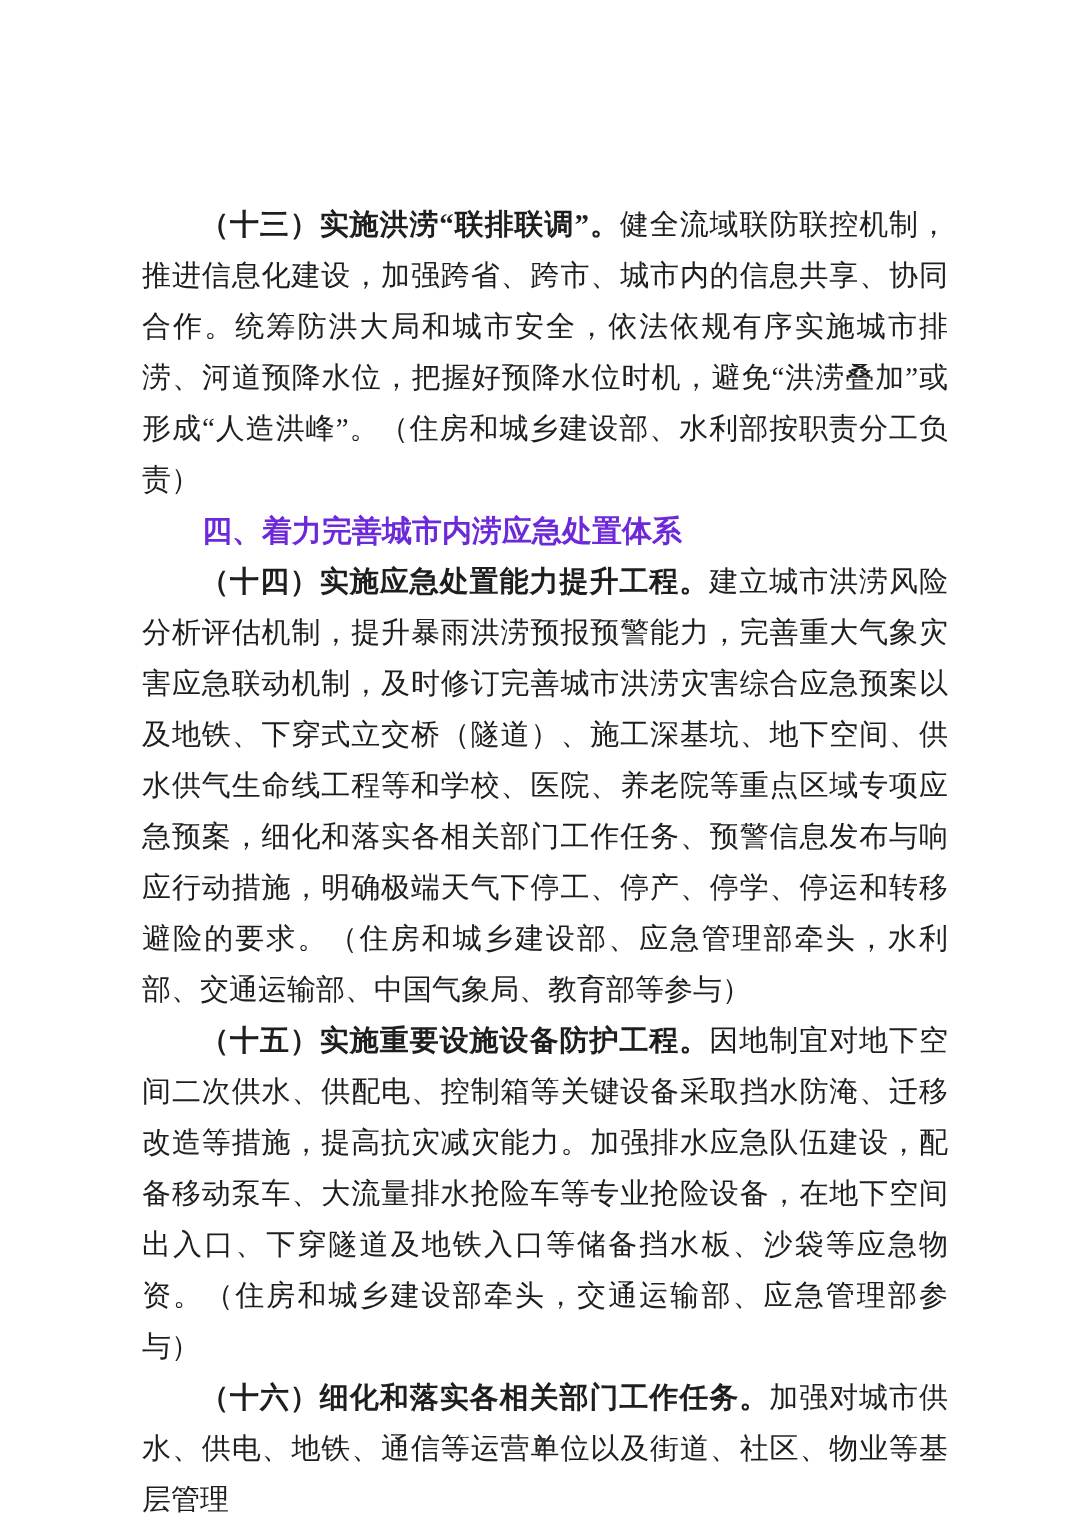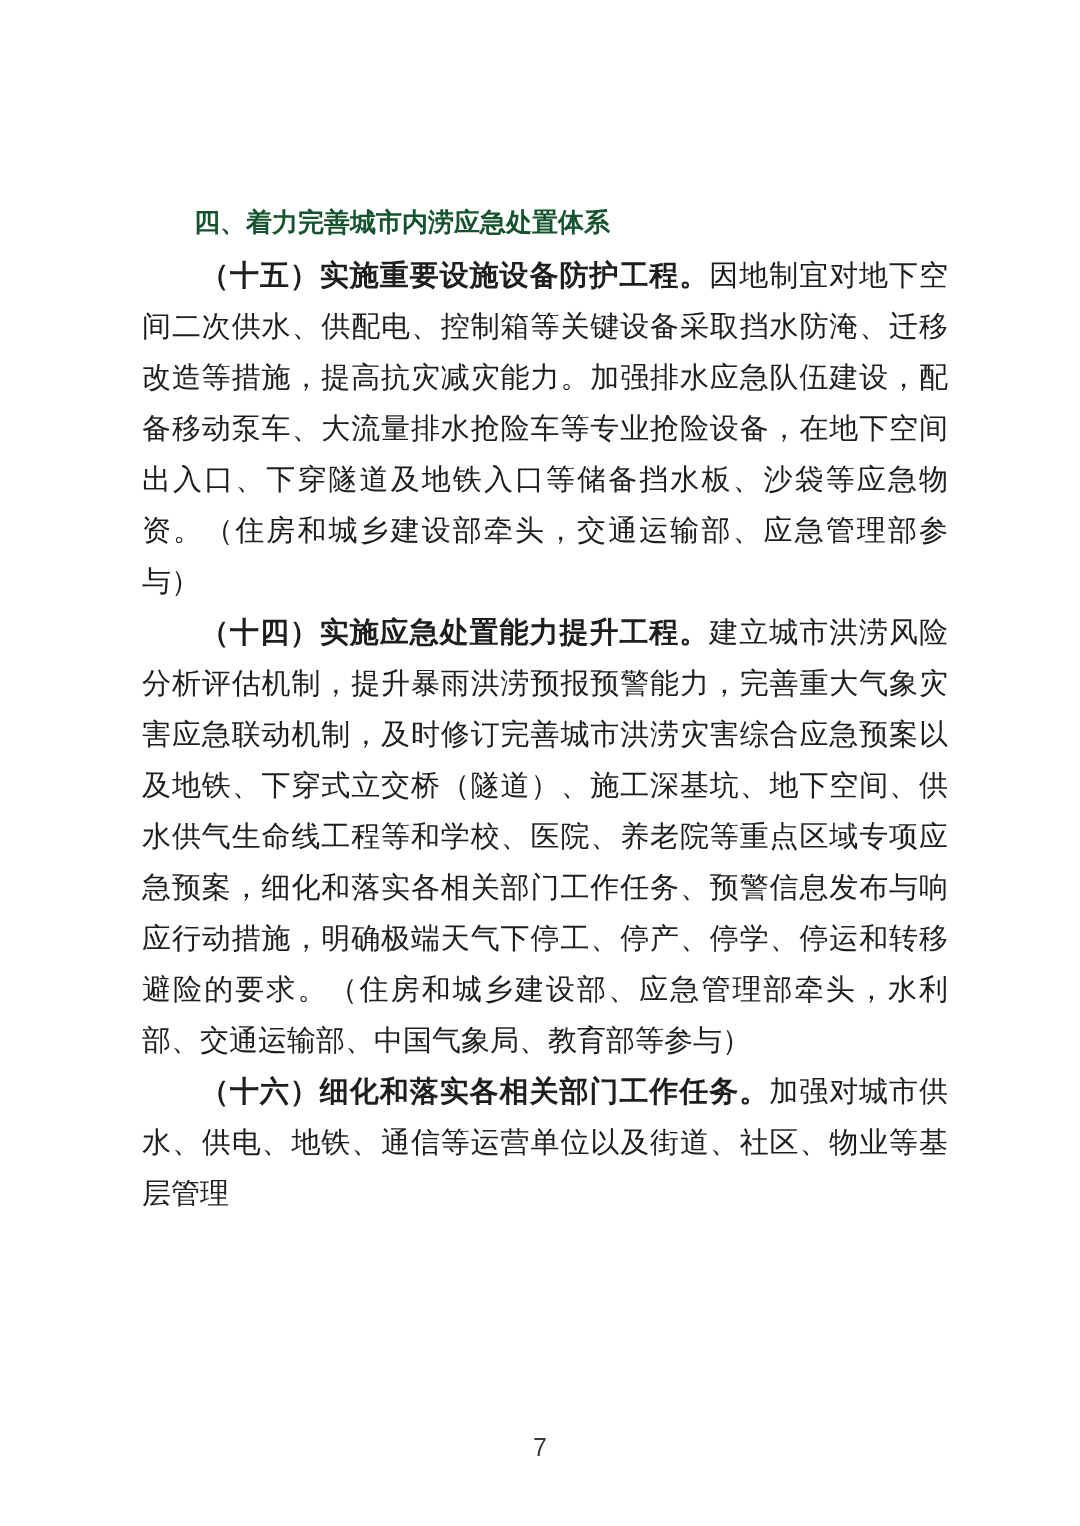--- a/index.html
+++ b/index.html
@@ -29,51 +29,52 @@
     text-align: justify;
     text-justify: inter-character;
     text-indent: 2em;
     word-break: break-all;
   }
   .para .lead {
     font-weight: bold;
   }
   .heading {
     margin: 0;
-    font-size: 26px;
+    font-size: 30px;
     line-height: 51px;
     text-indent: 2em;
     font-weight: bold;
-    font-family: Liberation Mono, monospace;
-    color: #14532d;
+    font-family: Liberation Sans, sans-serif;
+    color: #6d28d9;
   }
   .page-number {
     position: absolute;
     left: 0;
     right: 0;
     top: 1430px;
     height: 34px;
     line-height: 34px;
     text-align: center;
     font-size: 25px;
     color: #3a3a3a;
     font-family: "Liberation Sans", sans-serif;
   }
 </style>
 </head>
 <body>
 
 <div class="page">
   <div class="content">
 
+    <p class="para"><span class="lead">（十三）实施洪涝“联排联调”。</span><span>健全流域联防联控机制，推进信息化建设，加强跨省、跨市、城市内的信息共享、协同合作。统筹防洪大局和城市安全，依法依规有序实施城市排涝、河道预降水位，把握好预降水位时机，避免“洪涝叠加”或形成“人造洪峰”。（住房和城乡建设部、水利部按职责分工负责）</span></p>
 
     <p class="heading">四、着力完善城市内涝应急处置体系</p>
 
+    <p class="para"><span class="lead">（十四）实施应急处置能力提升工程。</span><span>建立城市洪涝风险分析评估机制，提升暴雨洪涝预报预警能力，完善重大气象灾害应急联动机制，及时修订完善城市洪涝灾害综合应急预案以及地铁、下穿式立交桥（隧道）、施工深基坑、地下空间、供水供气生命线工程等和学校、医院、养老院等重点区域专项应急预案，细化和落实各相关部门工作任务、预警信息发布与响应行动措施，明确极端天气下停工、停产、停学、停运和转移避险的要求。（住房和城乡建设部、应急管理部牵头，水利部、交通运输部、中国气象局、教育部等参与）</span></p>
+
     <p class="para"><span class="lead">（十五）实施重要设施设备防护工程。</span><span>因地制宜对地下空间二次供水、供配电、控制箱等关键设备采取挡水防淹、迁移改造等措施，提高抗灾减灾能力。加强排水应急队伍建设，配备移动泵车、大流量排水抢险车等专业抢险设备，在地下空间出入口、下穿隧道及地铁入口等储备挡水板、沙袋等应急物资。（住房和城乡建设部牵头，交通运输部、应急管理部参与）</span></p>
-
-    <p class="para"><span class="lead">（十四）实施应急处置能力提升工程。</span><span>建立城市洪涝风险分析评估机制，提升暴雨洪涝预报预警能力，完善重大气象灾害应急联动机制，及时修订完善城市洪涝灾害综合应急预案以及地铁、下穿式立交桥（隧道）、施工深基坑、地下空间、供水供气生命线工程等和学校、医院、养老院等重点区域专项应急预案，细化和落实各相关部门工作任务、预警信息发布与响应行动措施，明确极端天气下停工、停产、停学、停运和转移避险的要求。（住房和城乡建设部、应急管理部牵头，水利部、交通运输部、中国气象局、教育部等参与）</span></p>
 
     <p class="para"><span class="lead">（十六）细化和落实各相关部门工作任务。</span><span>加强对城市供水、供电、地铁、通信等运营单位以及街道、社区、物业等基层管理</span></p>
 
   </div>
 
   <div class="page-number">7</div>
 </div>
 
 </body></html>

